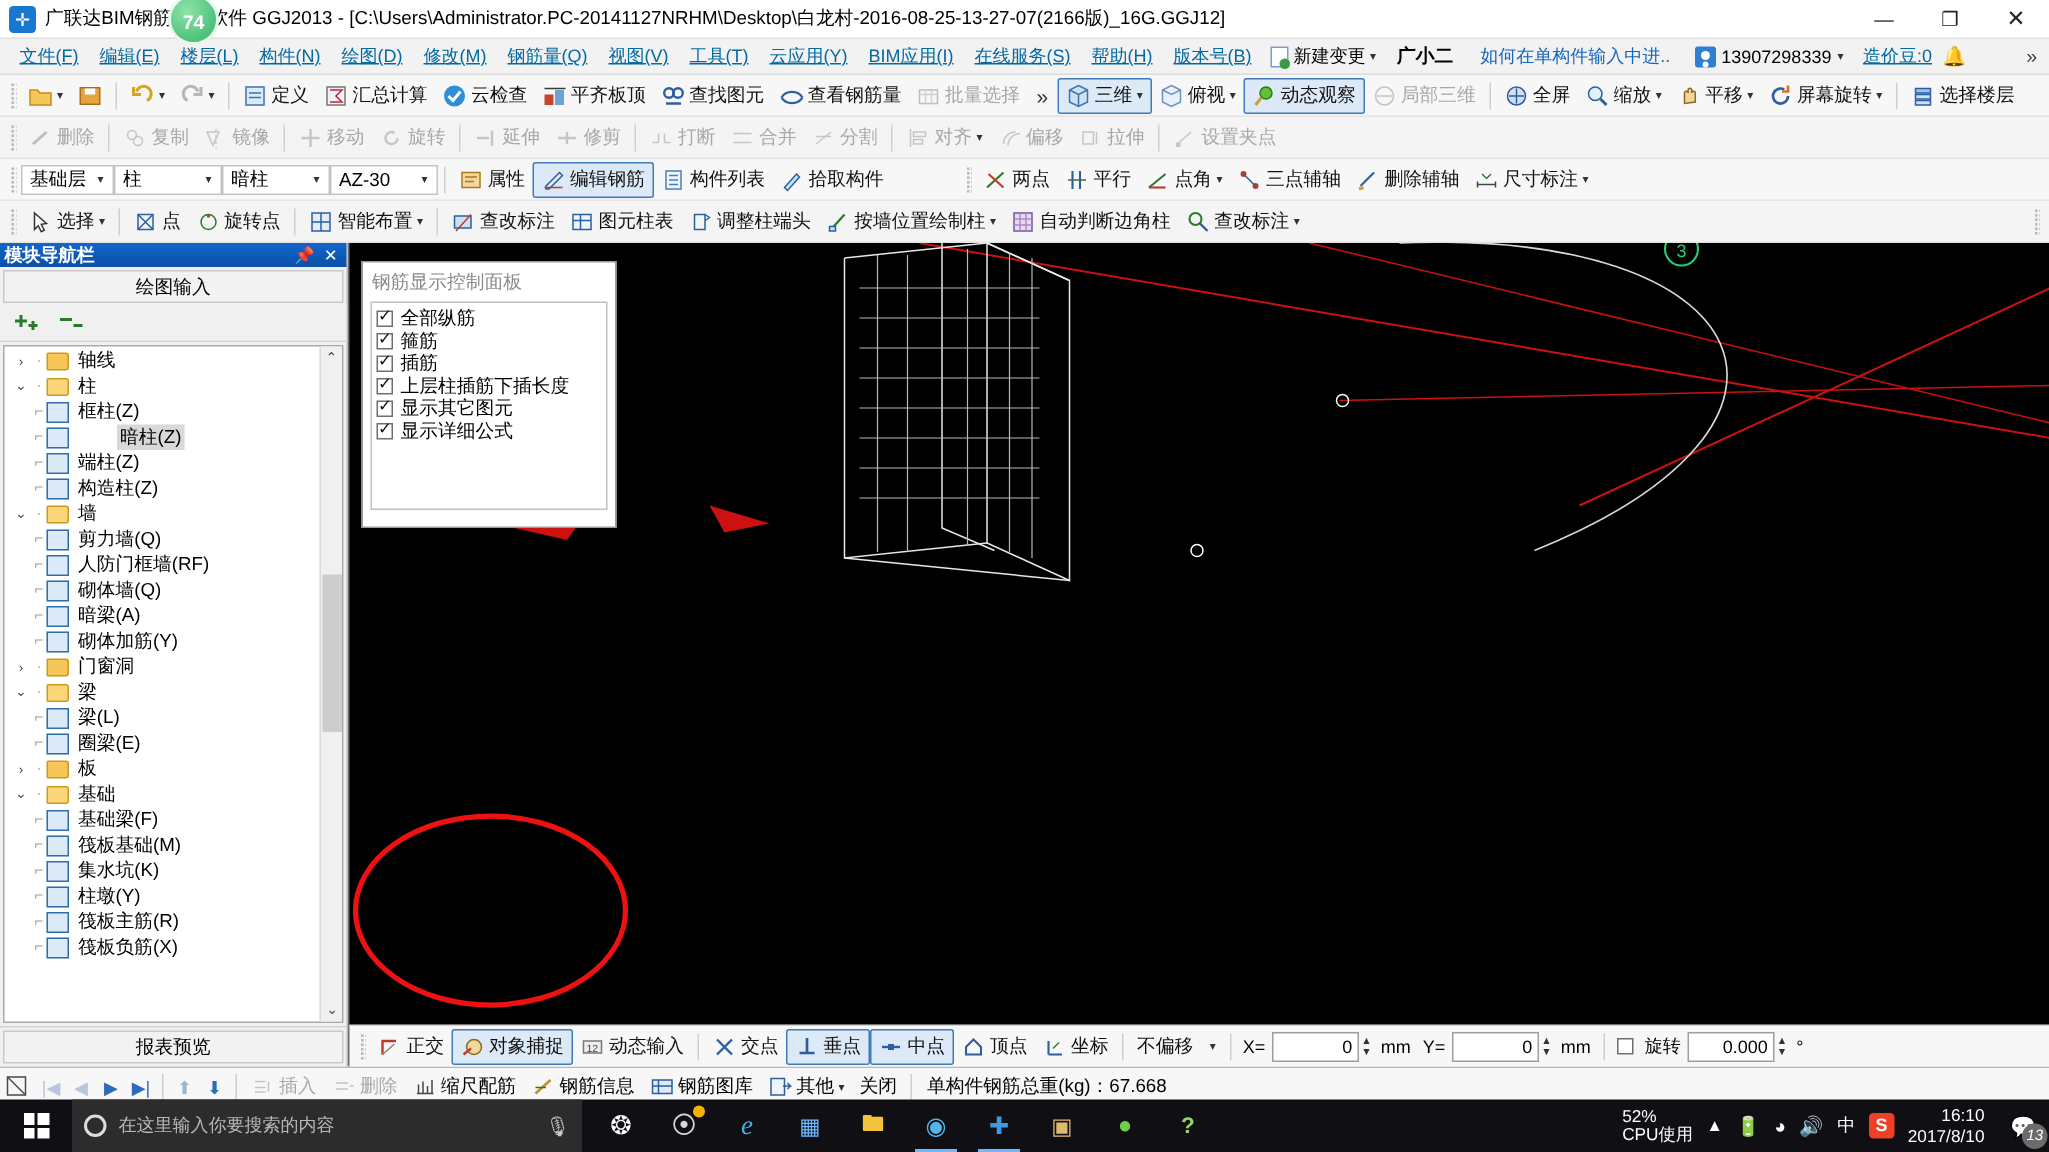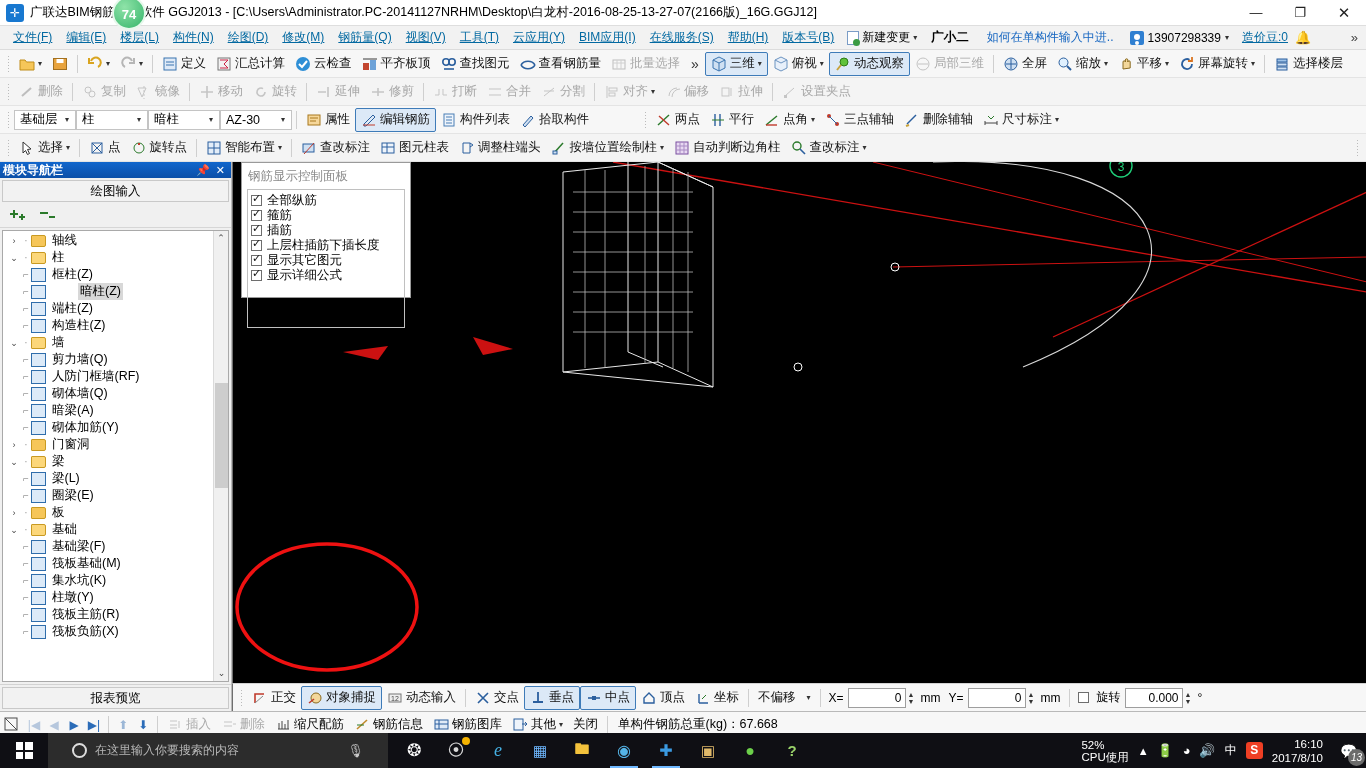--- a/index.html
+++ b/index.html
@@ -99,21 +99,21 @@
   .folder.open { background:#fcd77a; }
   .leafico { width:15px; height:14px; margin-right:4px; flex:none;
              border:1px solid #2f6dab; background:#dceaf8; }
   .tnode .lbl { padding:0 2px; }
   .sb-foot { border-top:1px solid #d3d3d3; }
   .sb-foot .sb-btn { margin-bottom:2px; }
 
   .canvaswrap { flex:1; display:flex; flex-direction:column; }
   .canvas { flex:1; background:#000; position:relative; overflow:hidden;
             border-left:1px solid #6f6f6f; }
-  .panel { position:absolute; left:8px; top:0; width:170px; height:136px;
+  .panel { position:absolute; left:8px; top:12px; width:170px; height:178px;
            background:#fff; border:1px solid #9a9a9a; box-shadow:0 0 0 1px #ffffff inset; }
   .panel .ph { height:26px; color:#8a8a8a; font-size:12.5px; display:flex; align-items:center;
                padding-left:6px; }
   .panel .pb { margin:0 5px 5px 5px; border:1px solid #c0c0c0; height:139px; padding:3px 0 0 3px; }
   .chk { display:flex; align-items:center; height:15px; font-size:12.5px; }
   .chk i { width:11px; height:11px; border:1px solid #6e6e6e; background:#fff;
            margin-right:5px; flex:none; position:relative; }
   .chk i:after { content:"✓"; position:absolute; left:0px; top:-4px; font-size:11px; color:#111; }
 
   .snapbar { height:28px; background:#f7f7f7; border-top:1px solid #d2d2d2;
@@ -160,21 +160,21 @@
 
   
   .taskbar { position:absolute; left:0; top:733px; width:1366px; height:35px;
              background:#0f0f14; display:flex; align-items:center; color:#fff; }
   .startbtn { width:48px; height:35px; display:flex; align-items:center;
               justify-content:center; }
   .winlogo { width:17px; height:17px; display:grid; grid-template-columns:1fr 1fr;
              grid-template-rows:1fr 1fr; gap:2px; }
   .winlogo i { background:#fff; display:block; }
   .searchbox { width:340px; height:36px; background:#2c2c2c; display:flex;
-               align-items:center; padding:0 24px; gap:8px; }
+               align-items:center; padding:0 8px; gap:8px; }
   .searchbox .circ { width:15px; height:15px; border:2px solid #ddd; border-radius:50%; }
   .searchbox .ph { color:#b8b8b8; font-size:12px; flex:1; }
   .searchbox .mic { color:#c9c9c9; font-size:13px; }
   .tb-icons { display:flex; align-items:center; gap:6px; padding-left:8px; }
   .tbicon { width:36px; height:35px; display:flex; align-items:center;
             justify-content:center; position:relative; }
   .tbicon.active:after { content:""; position:absolute; left:4px; right:4px; bottom:0;
                          height:2px; background:#6fb8ff; }
   .tray { margin-left:auto; display:flex; align-items:center; gap:9px; padding-right:4px;
           font-size:12px; }

